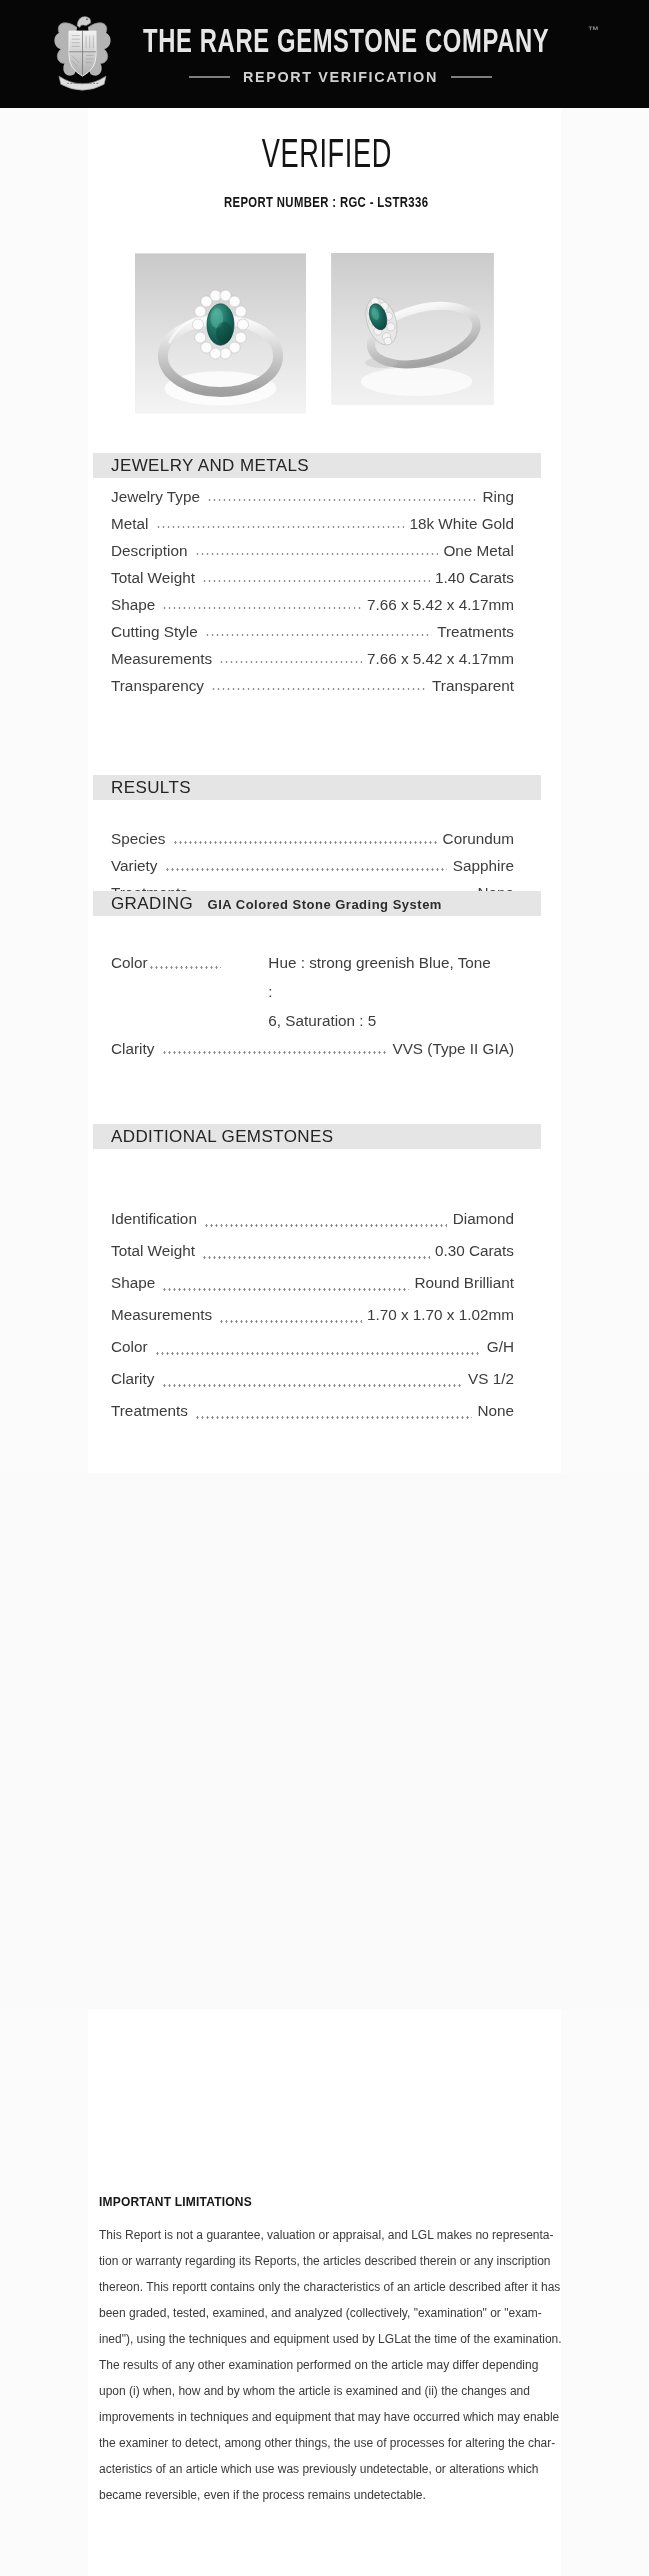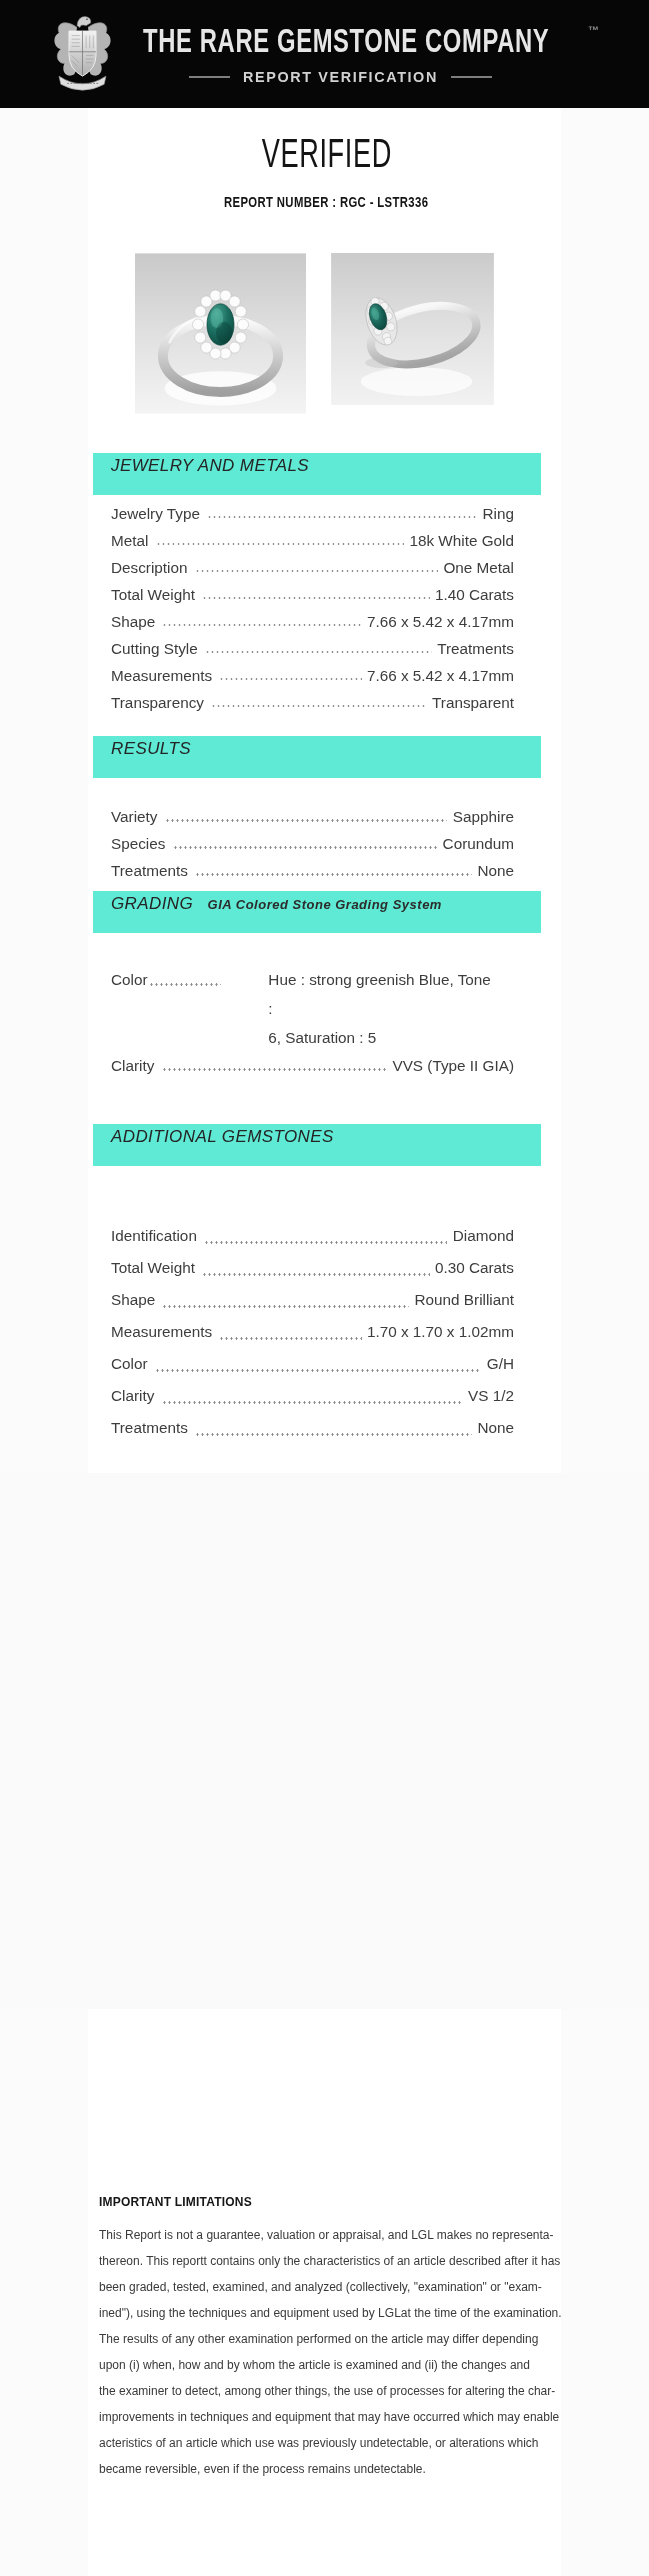--- a/index.html
+++ b/index.html
@@ -29,31 +29,31 @@
   .report-number span{display:inline-block;transform:scaleX(.74);transform-origin:50% 50%;letter-spacing:0.5px;}
 
   
   .photo{position:absolute;z-index:3;overflow:hidden;}
   .photo svg{display:block;width:100%;height:100%;}
   .photo.front{left:135px;top:253px;width:171px;height:161px;}
   .photo.side{left:331px;top:253px;width:163px;height:152px;}
 
   
   .sec{position:absolute;left:93px;width:448px;z-index:3;color:#3d3d3d;}
-  .bar{height:42px;background:#5eead4;line-height:25px;padding-left:18px;font-size:17px;
-       letter-spacing:0.4px;color:#242424;white-space:nowrap;font-style:italic;}
+  .bar{height:25px;background:#e5e5e5;line-height:25px;padding-left:18px;font-size:17px;
+       letter-spacing:0.4px;color:#242424;white-space:nowrap;}
   .bar-sub{font-size:13px;font-weight:600;letter-spacing:0.5px;margin-left:14.4px;color:#2c2c2c;}
   .rows{padding:0 27px 0 18px;}
   .row{display:flex;align-items:flex-end;height:27px;line-height:27px;font-size:15.3px;}
   .lead{flex:1 1 auto;height:4.5px;margin:0 5.4px 7.2px 7.2px;align-self:flex-end;
         background-image:radial-gradient(circle,#8f8f8f 0.9px,transparent 1.2px);
         background-size:5px 4.5px;background-repeat:repeat-x;background-position:0 100%;}
   .row .label,.row .value{white-space:nowrap;}
   .s1{top:453px;}  .s1 .rows{margin-top:4.5px;}
-  .s2{top:736px;}  .s2 .rows{margin-top:25px;}
+  .s2{top:775px;}  .s2 .rows{margin-top:25px;}
   .s3{top:891px;} .s3 .rows{margin-top:32px;}
   .s4{top:1124px;} .s4 .rows{margin-top:54px;}
   .s4 .row{height:32px;line-height:32px;}
   
   .row-color{display:flex;font-size:15.3px;line-height:29px;}
   .row-color .label{white-space:nowrap;}
   .lead-fixed{flex:0 0 72px;height:4.5px;margin:17px 0 0 1.8px;
         background-image:radial-gradient(circle,#8f8f8f 0.9px,transparent 1.2px);
         background-size:5px 4.5px;background-repeat:repeat-x;background-position:0 100%;}
   .cval{margin-left:47px;width:230px;}
@@ -252,28 +252,28 @@
         </div>
     </div>
   </section>
 
   <section class="sec s2">
     <div class="bar">
       <span>RESULTS</span>
     </div>
     <div class="rows">
       <div class="row">
+          <span class="label">Species</span>
+          <span class="lead"></span>
+          <span class="value">Corundum</span>
+        </div>
+      <div class="row">
           <span class="label">Variety</span>
           <span class="lead"></span>
           <span class="value">Sapphire</span>
-        </div>
-      <div class="row">
-          <span class="label">Species</span>
-          <span class="lead"></span>
-          <span class="value">Corundum</span>
         </div>
       <div class="row">
           <span class="label">Treatments</span>
           <span class="lead"></span>
           <span class="value">None</span>
         </div>
     </div>
   </section>
 
   <section class="sec s3">
@@ -334,24 +334,25 @@
           <span class="label">Treatments</span>
           <span class="lead"></span>
           <span class="value">None</span>
         </div>
     </div>
   </section>
 
   <footer class="limitations">
     <div class="lim-title">IMPORTANT LIMITATIONS</div>
     <div class="lim-line">This Report is not a guarantee, valuation or appraisal, and LGL makes no representa-</div>
+    <div class="lim-line">tion or warranty regarding its Reports, the articles described therein or any inscription</div>
     <div class="lim-line">thereon. This reportt contains only the characteristics of an article described after it has</div>
     <div class="lim-line">been graded, tested, examined, and analyzed (collectively, "examination" or "exam-</div>
     <div class="lim-line">ined"), using the techniques and equipment used by LGLat the time of the examination.</div>
     <div class="lim-line">The results of any other examination performed on the article may differ depending</div>
     <div class="lim-line">upon (i) when, how and by whom the article is examined and (ii) the changes and</div>
+    <div class="lim-line">improvements in techniques and equipment that may have occurred which may enable</div>
     <div class="lim-line">the examiner to detect, among other things, the use of processes for altering the char-</div>
-    <div class="lim-line">improvements in techniques and equipment that may have occurred which may enable</div>
     <div class="lim-line">acteristics of an article which use was previously undetectable, or alterations which</div>
     <div class="lim-line">became reversible, even if the process remains undetectable.</div>
   </footer>
 </div>
 
 
 </body></html>

